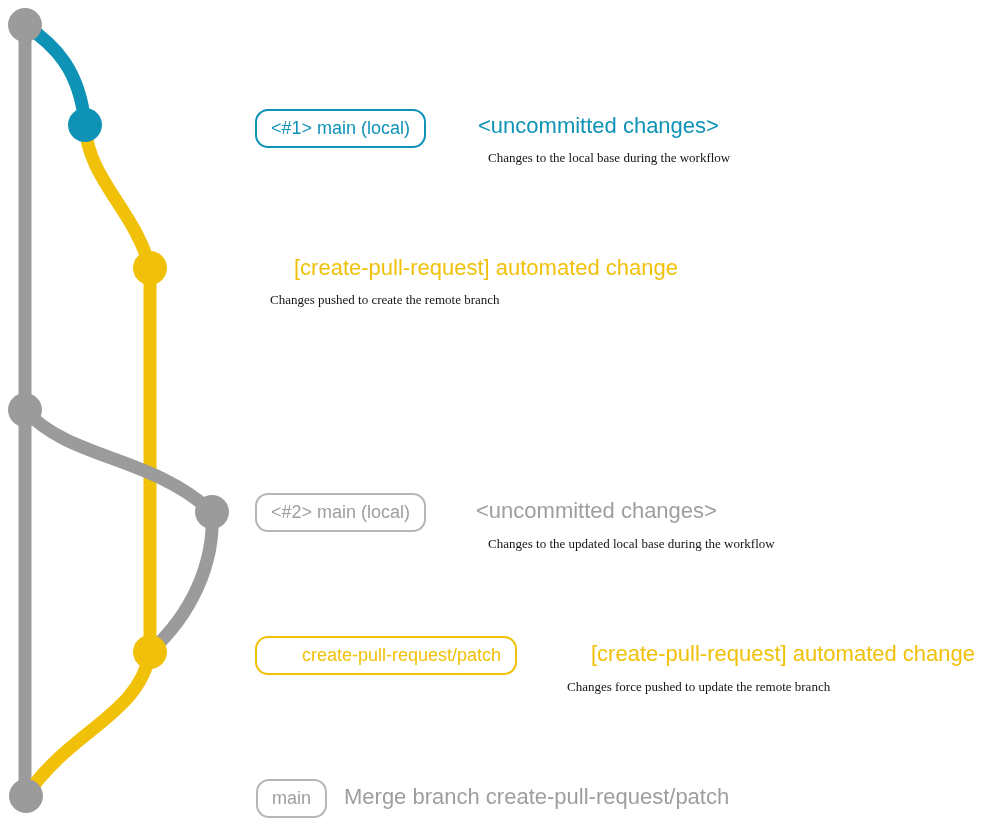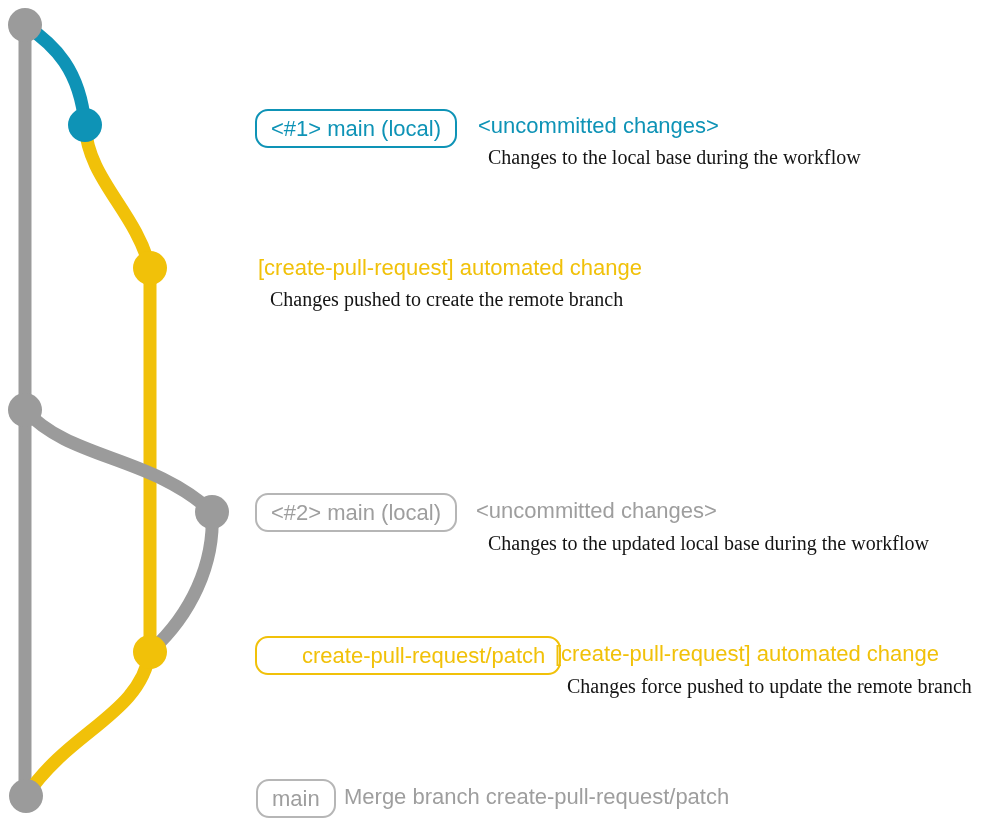--- a/index.html
+++ b/index.html
@@ -21,42 +21,42 @@
   .node.yellow { fill: var(--yellow); }
 
   .label, .heading {
     position: absolute;
     font-size: 22px;
     line-height: 26px;
     white-space: nowrap;
   }
   .gray-text   { color: var(--text-gray); }
   .teal-text   { color: var(--teal); }
-  .yellow-text { color: var(--yellow); }
+  .yellow-text { color: var(--yellow); margin-left: 36px; }
 
   .badge {
     position: absolute;
     box-sizing: border-box;
     height: 39px;
     line-height: 35px;
     padding: 0 14px;
     border: 2px solid;
     border-radius: 13px;
-    font-size: 22px;
+    font-size: 18px;
     white-space: nowrap;
     background: transparent;
   }
   .badge.teal   { color: var(--teal);      border-color: var(--teal); }
   .badge.gray   { color: var(--text-gray); border-color: var(--border-gray); }
   .badge.yellow { color: var(--yellow);    border-color: var(--yellow); }
 
   .desc {
     position: absolute;
     font-family: "Liberation Serif", serif;
-    font-size: 20px;
+    font-size: 13px;
     line-height: 23px;
     color: var(--description-black);
     white-space: nowrap;
   }
 </style>
 </head>
 <body>
 
 <div class="canvas">
 

